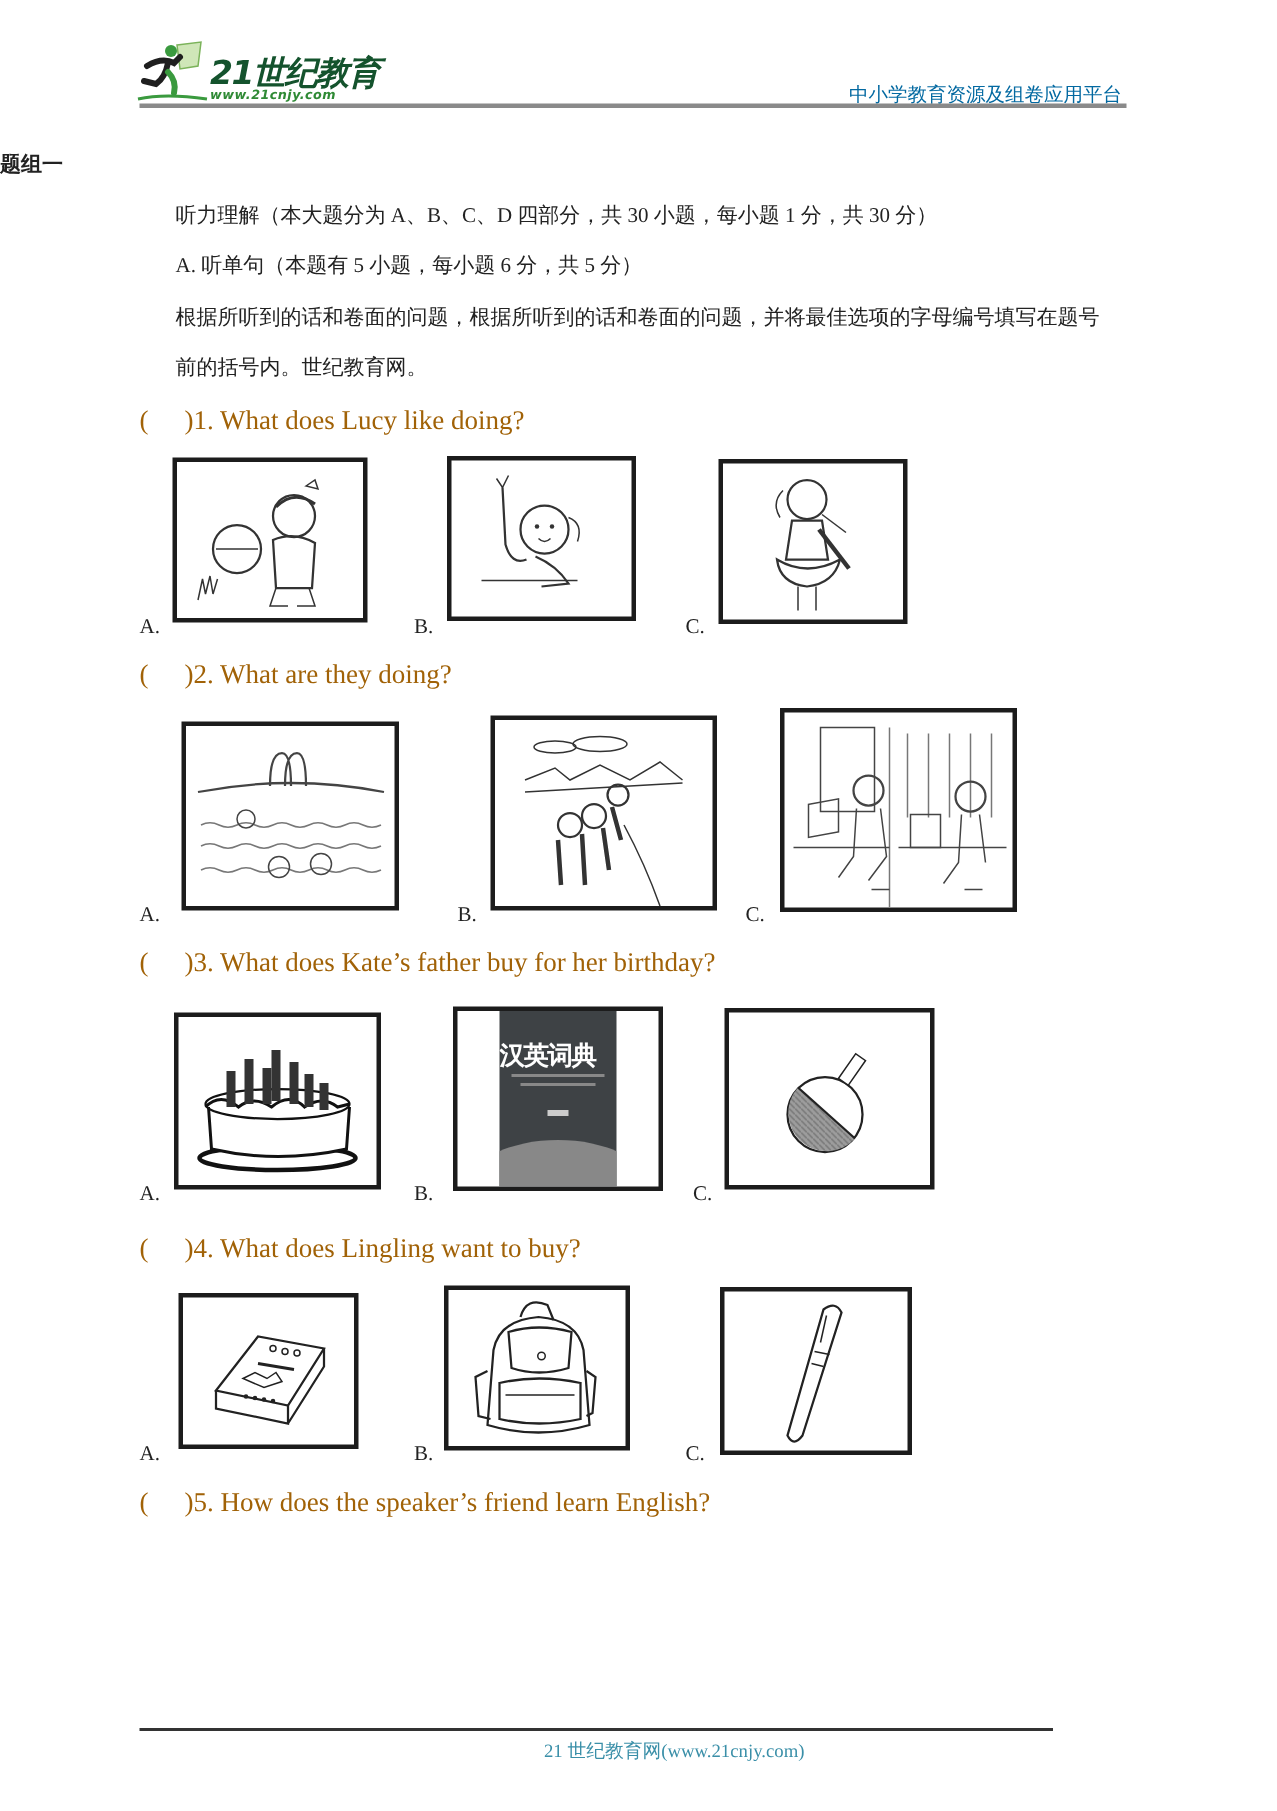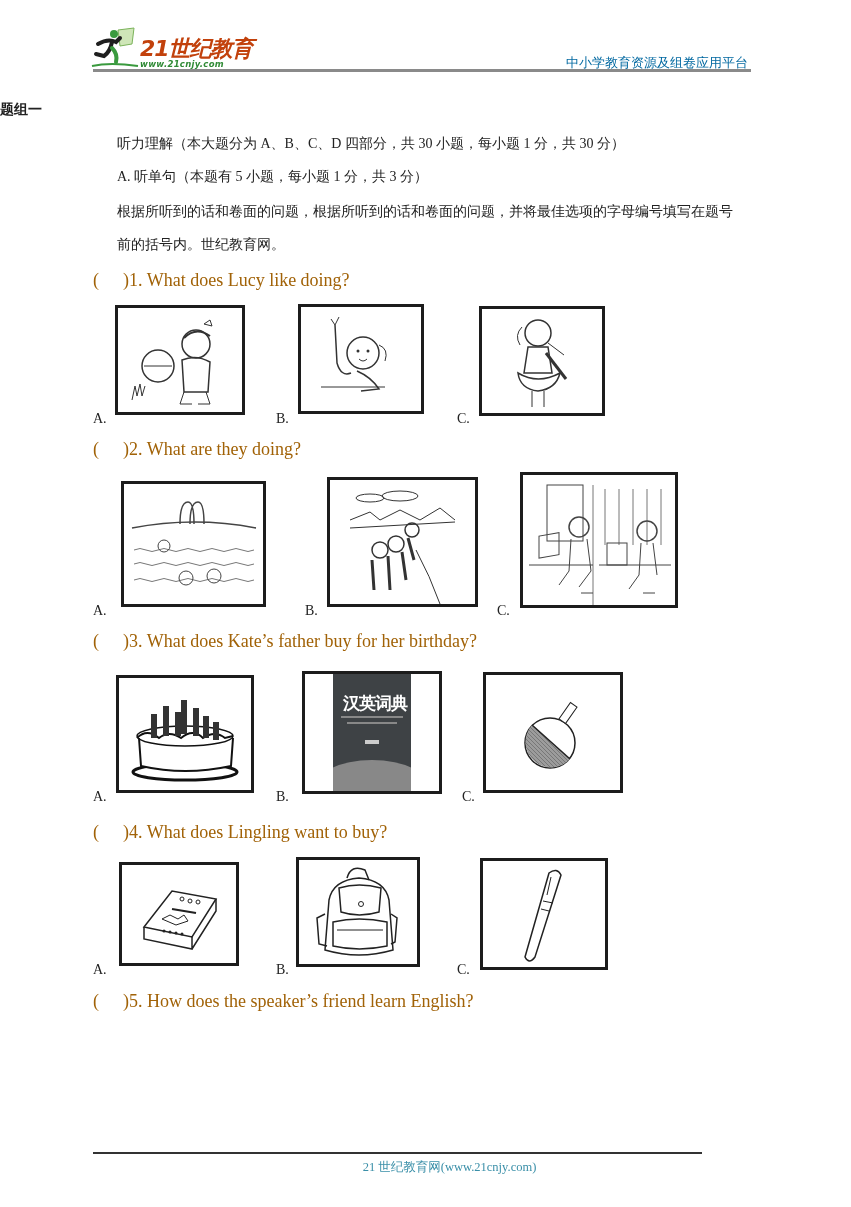--- a/index.html
+++ b/index.html
@@ -1,20 +1,20 @@
 <!DOCTYPE html>
 <html><head>
 <meta charset="utf-8">
 <style>
   html,body{margin:0;padding:0;background:#fff;}
   body{width:851px;height:1207px;position:relative;overflow:hidden;font-family:"Liberation Serif","DejaVu Serif",serif;color:#222;}
   .abs{position:absolute;}
   .header-line{left:93px;top:69px;width:658px;height:3px;background:#8a8a8a;}
   .logo{left:90px;top:26px;width:170px;height:44px;}
-  .logo-text{left:140px;top:34px;font-family:"DejaVu Sans",sans-serif;font-weight:bold;font-style:italic;font-size:22px;color:#c2410c;letter-spacing:-1px;text-align:center;}
+  .logo-text{left:140px;top:34px;font-family:"DejaVu Sans",sans-serif;font-weight:bold;font-style:italic;font-size:22px;color:#14532d;letter-spacing:-1px;text-align:center;}
   .logo-url{left:140px;top:59px;font-family:"DejaVu Sans",sans-serif;font-weight:bold;font-style:italic;font-size:8.5px;color:#2f8a35;letter-spacing:0.3px;}
   .platform{right:103px;top:54px;font-size:13px;color:#0369a1;}
   .title{left:0;width:700px;top:101px;text-align:left;font-weight:bold;font-size:14px;}
   .para{left:93px;font-size:14px;color:#222;padding-left:24px;}
   .q{left:93px;font-size:18px;color:#a16207;}
   .q .paren{display:inline-block;width:30px;}
   .box{position:absolute;border:3px solid #1c1c1c;background:#fff;box-sizing:border-box;overflow:hidden;}
   .optlabel{position:absolute;font-size:14px;color:#222;}
   .footer-line{left:93px;top:1152px;width:609px;height:2px;background:#333;}
   .footer{left:0;width:851px;top:1159px;text-align:center;font-size:12.5px;color:#3a8fa8;margin-left:24px;}
@@ -33,21 +33,21 @@
     <path d="M2 40 Q20 36 48 40" stroke="#3a9a3e" stroke-width="2" fill="none"></path>
   </svg>
 </div>
 <div class="abs logo-text">21世纪教育</div>
 <div class="abs logo-url">www.21cnjy.com</div>
 <div class="abs platform">中小学教育资源及组卷应用平台</div>
 <div class="abs header-line"></div>
 
 <div class="abs title">题组一</div>
 <div class="abs para" style="top:135px">听力理解（本大题分为 A、B、C、D 四部分，共 30 小题，每小题 1 分，共 30 分）</div>
-<div class="abs para" style="top:168px">A. 听单句（本题有 5 小题，每小题 1 分，共 3 分）</div>
+<div class="abs para" style="top:168px">A. 听单句（本题有 5 小题，每小题 6 分，共 5 分）</div>
 <div class="abs para" style="top:203px">根据所听到的话和卷面的问题，根据所听到的话和卷面的问题，并将最佳选项的字母编号填写在题号</div>
 <div class="abs para" style="top:236px">前的括号内。世纪教育网。</div>
 
 <div class="abs q" style="top:270px">
   <span class="paren">(</span><span>)1. What does Lucy like doing?</span>
 </div>
 <span class="optlabel" style="left:93px;top:411px">A.</span>
 <div class="box" style="left:115px;top:305px;width:130px;height:110px">
   <svg width="124" height="104" viewBox="0 0 124 104">
     <circle cx="40" cy="58" r="16" fill="none" stroke="#333" stroke-width="1.5"></circle>
@@ -150,21 +150,21 @@
         <rect x="62" y="22" width="6" height="34"></rect>
       <rect x="74" y="30" width="6" height="28"></rect>
         <rect x="84" y="38" width="6" height="22"></rect>
       <rect x="94" y="44" width="6" height="18"></rect>
     </g>
   </svg>
 </div>
 <span class="optlabel" style="left:276px;top:789px">B.</span>
 <div class="box" style="left:302px;top:671px;width:140px;height:123px">
   <div style="position:absolute;left:28px;top:0;width:78px;height:117px;background:#3e4245;overflow:hidden">
-    <div style="position:absolute;left:0;top:18px;width:74px;text-align:right;color:#fff;font-weight:bold;font-size:17px;font-family:'DejaVu Serif',serif;letter-spacing:-1px">汉英词典</div>
+    <div style="position:absolute;left:0;top:18px;width:74px;text-align:left;color:#fff;font-weight:bold;font-size:17px;font-family:'DejaVu Serif',serif;letter-spacing:-1px">汉英词典</div>
     <div style="position:absolute;left:8px;top:42px;width:62px;height:2px;background:#888"></div>
     <div style="position:absolute;left:14px;top:48px;width:50px;height:2px;background:#888"></div>
     <div style="position:absolute;left:32px;top:66px;width:14px;height:4px;background:#ccc"></div>
     <div style="position:absolute;left:-20px;top:86px;width:118px;height:60px;border-radius:50%;background:#888"></div>
   </div>
 </div>
 <span class="optlabel" style="left:462px;top:789px">C.</span>
 <div class="box" style="left:483px;top:672px;width:140px;height:121px">
   <svg width="134" height="115" viewBox="0 0 134 115">
     <defs>

